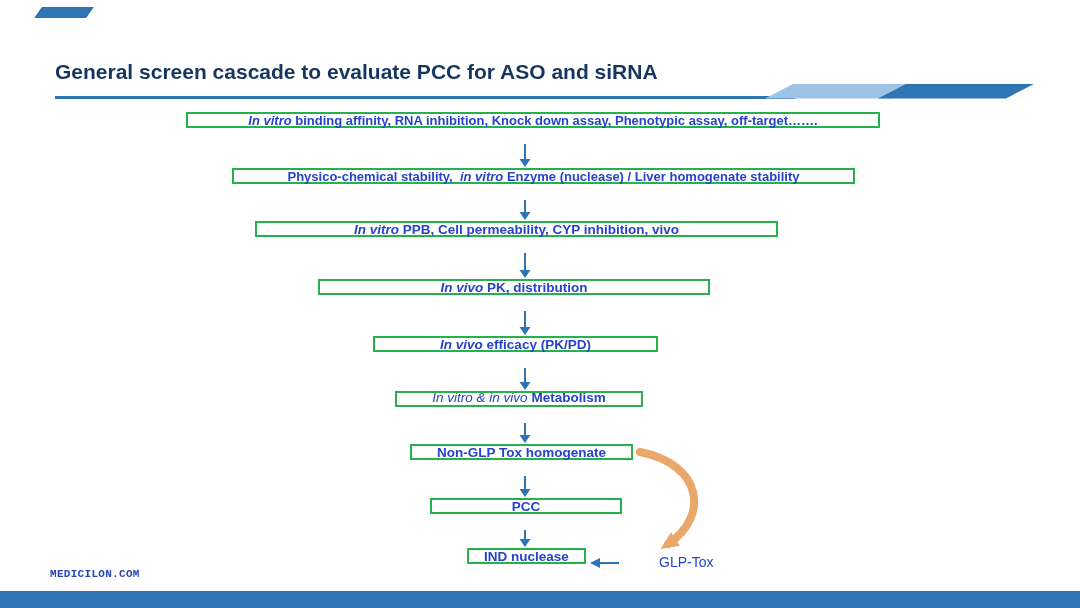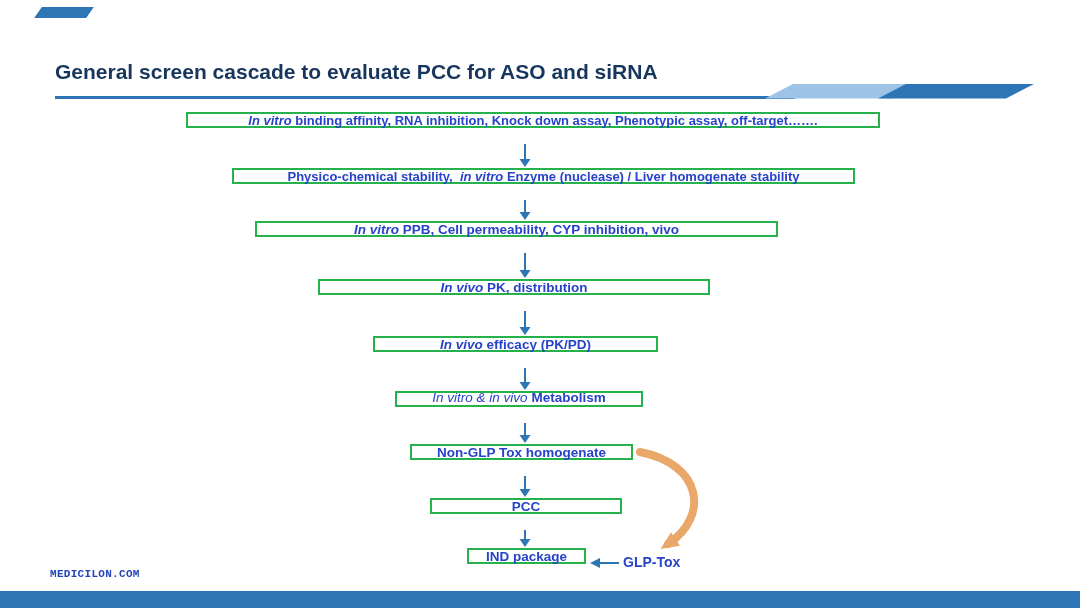--- a/index.html
+++ b/index.html
@@ -30,22 +30,22 @@
   .b2 { left:255px; top:221px; width:523px; }
   .b3 { left:318px; top:279px; width:392px; }
   .b4 { left:373px; top:336px; width:285px; }
   .b5 { left:395px; top:391px; width:248px;align-items:flex-end; }
   .b6 { left:410px; top:444px; width:223px; }
   .b7 { left:430px; top:498px; width:192px; }
   .b8 { left:467px; top:548px; width:119px; }
   .seg.it { font-style:italic; }
   .b5 .seg.it { font-weight:400; }
   .glp {
-    position:absolute; left:623px; top:554px;
-    font-size:14px; font-weight:700; color:#2743C9; white-space:nowrap;
+    position:absolute; left:659px; top:554px;
+    font-size:14px; font-weight:400; color:#2743C9; white-space:nowrap;
   }
   .footer-url {
     position:absolute; left:50px; top:568px;
     font-size:11px; font-weight:700; color:#2545B8; letter-spacing:0.3px;font-family:Liberation Mono, monospace;
   }
   .bottom-bar {
     position:absolute; left:0; bottom:0; width:1080px; height:17px; background:#2E75B6;
   }
 </style>
 </head>
@@ -117,21 +117,21 @@
   <div class="box b5">
     <span class="seg it">In vitro &amp; in vivo</span><span class="seg post"> Metabolism</span>
   </div>
   <div class="box b6">
     <span class="seg post">Non-GLP Tox homogenate</span>
   </div>
   <div class="box b7">
     <span class="seg post">PCC</span>
   </div>
   <div class="box b8">
-    <span class="seg post">IND package</span>
+    <span class="seg post">IND nuclease</span>
   </div>
 
   <div class="glp">GLP-Tox</div>
 
   <div class="footer-url">MEDICILON.COM</div>
   <div class="bottom-bar"></div>
 
 </div>
 
 </body></html>

